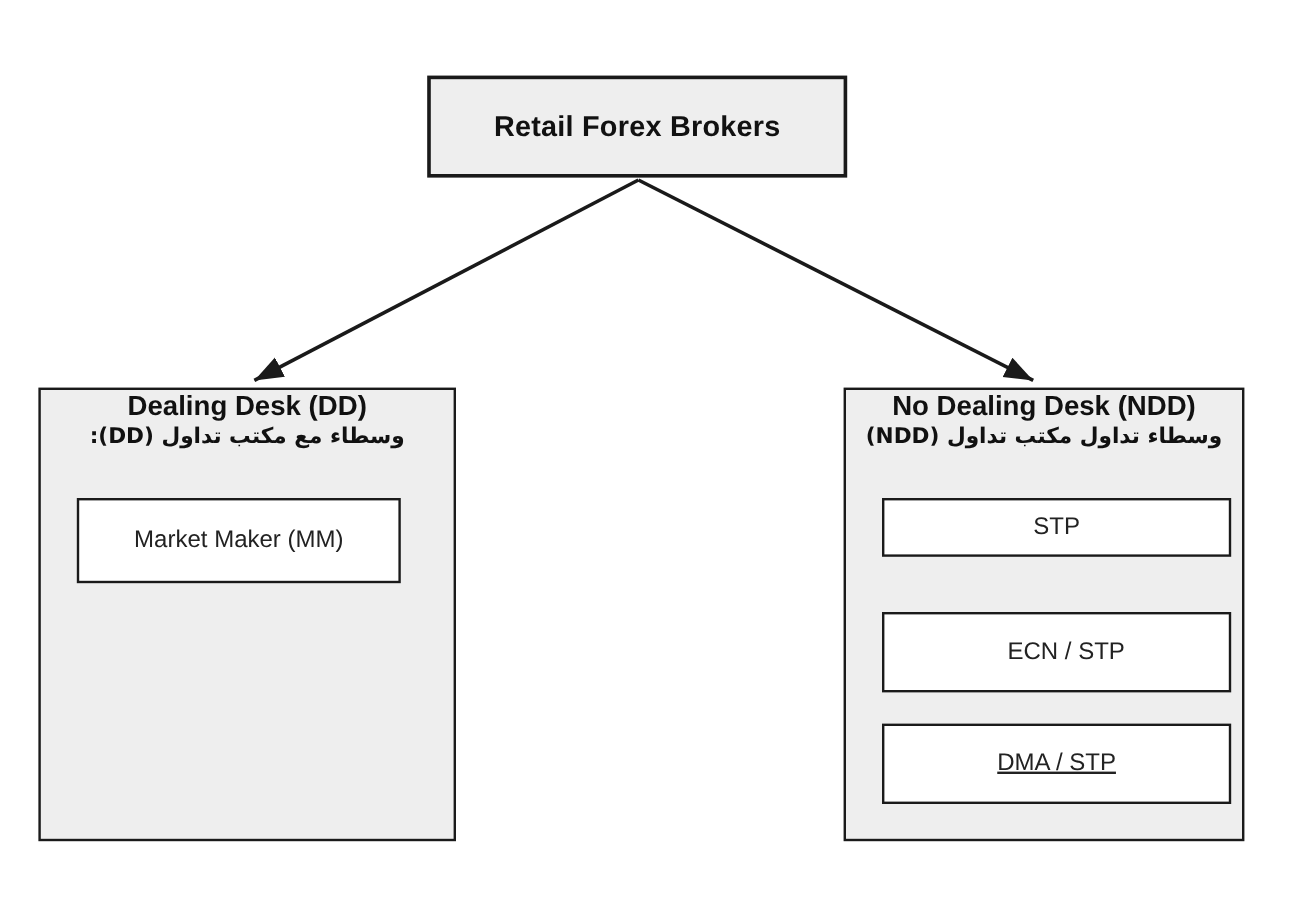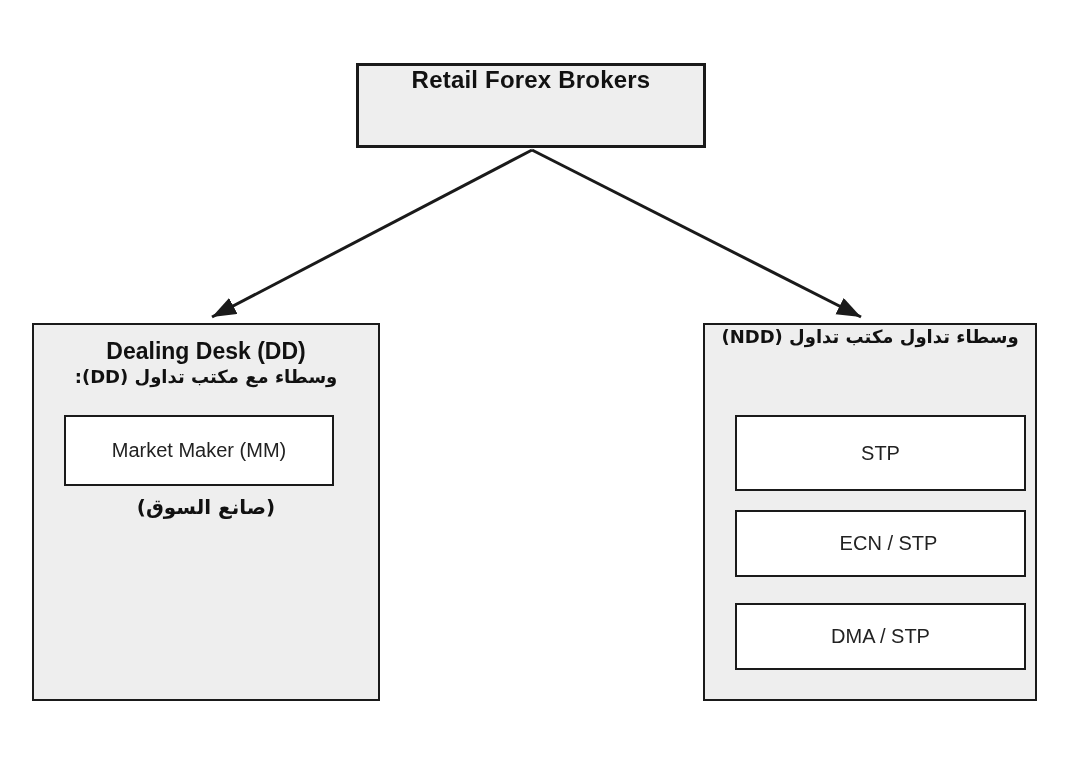--- a/index.html
+++ b/index.html
@@ -27,21 +27,21 @@
     left:0;top:0;
     width:1082px;height:768px;
     pointer-events:none;
   }
   .node-root{
     position:absolute;
     left:356px;top:63px;
     width:350px;height:85px;
     background:var(--box-fill);
     border:3px solid var(--border);
-    display:flex;align-items:flex-start;justify-content:center;
+    display:flex;align-items:center;justify-content:center;
     font-weight:bold;font-size:24px;
     letter-spacing:0.2px;
   }
   .edge-label{
     position:absolute;
     left:352px;top:248px;
     width:380px;
     text-align:center;
     font-family:"DejaVu Sans", sans-serif;
     font-weight:bold;
@@ -51,21 +51,20 @@
   .group{
     position:absolute;
     top:323px;
     height:378px;
     background:var(--box-fill);
     border:2px solid var(--border);
   }
   .group-dd{left:32px;width:348px;}
   .group-ndd{left:703px;width:334px;}
   .g-title{
-    margin-top:13px;
     text-align:center;
     font-weight:bold;
     font-size:23px;
     line-height:27px;
   }
   .g-sub{
     text-align:center;
     font-family:"DejaVu Sans", sans-serif;
     font-weight:bold;
     font-size:18px;
@@ -73,23 +72,23 @@
   }
   .inner{
     position:absolute;
     background:var(--inner-fill);
     border:2px solid var(--border);
     display:flex;align-items:center;justify-content:center;
     font-size:20px;
     color:#222222;
   }
   .inner-mm{left:30px;top:90px;width:270px;height:71px;}
-  .inner-stp{left:30px;top:90px;width:291px;height:76px;}
+  .inner-stp{left:30px;top:90px;width:291px;height:49px;}
   .inner-ecn{left:30px;top:185px;width:291px;height:67px;padding-left:16px;}
-  .inner-dma{left:30px;top:278px;width:291px;height:67px;}
+  .inner-dma{left:30px;top:278px;width:291px;height:67px;text-decoration:underline;}
   .caption{
     position:absolute;
     left:0;top:168px;
     width:100%;
     text-align:center;
     font-family:"DejaVu Sans", sans-serif;
     font-weight:bold;
     font-size:20px;
     line-height:28px;
   }
@@ -113,24 +112,24 @@
     <span>Retail Forex Brokers</span>
   </div>
 
 
   <div class="group group-dd">
     <div class="g-title">Dealing Desk (DD)</div>
     <div class="g-sub" dir="rtl">وسطاء مع مكتب تداول (DD):</div>
     <div class="inner inner-mm">
       <span>Market Maker (MM)</span>
     </div>
-    <div class="caption" dir="rtl">(صانع السوق)</div>
   </div>
 
   <div class="group group-ndd">
+    <div class="g-title">No Dealing Desk (NDD)</div>
     <div class="g-sub" dir="rtl">وسطاء تداول مكتب تداول (NDD)</div>
     <div class="inner inner-stp">
       <span>STP</span>
     </div>
     <div class="inner inner-ecn">
       <span>ECN / STP</span>
     </div>
     <div class="inner inner-dma">
       <span>DMA / STP</span>
     </div>

